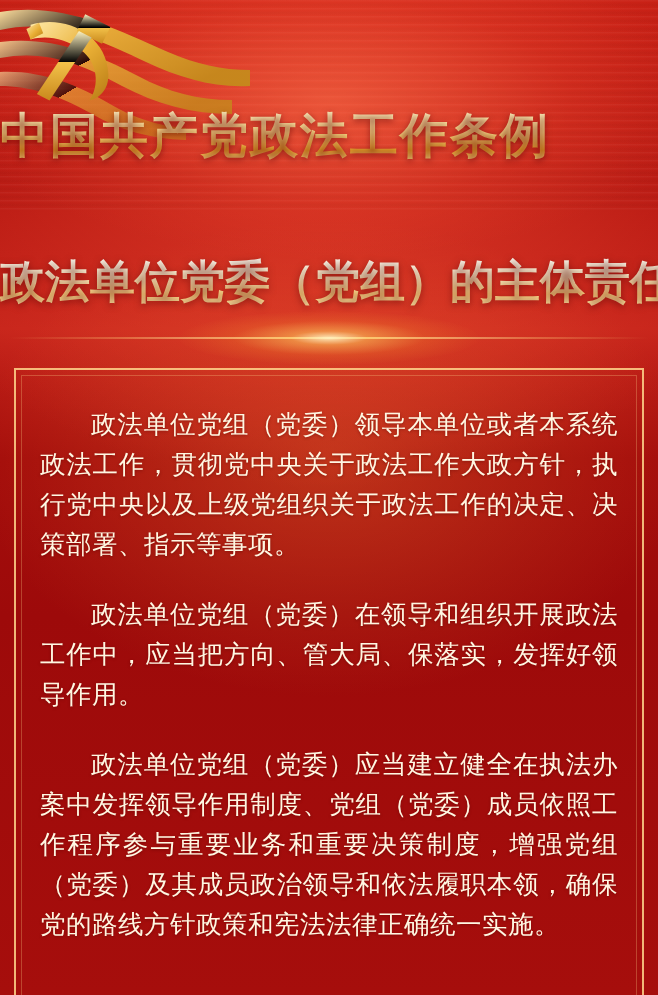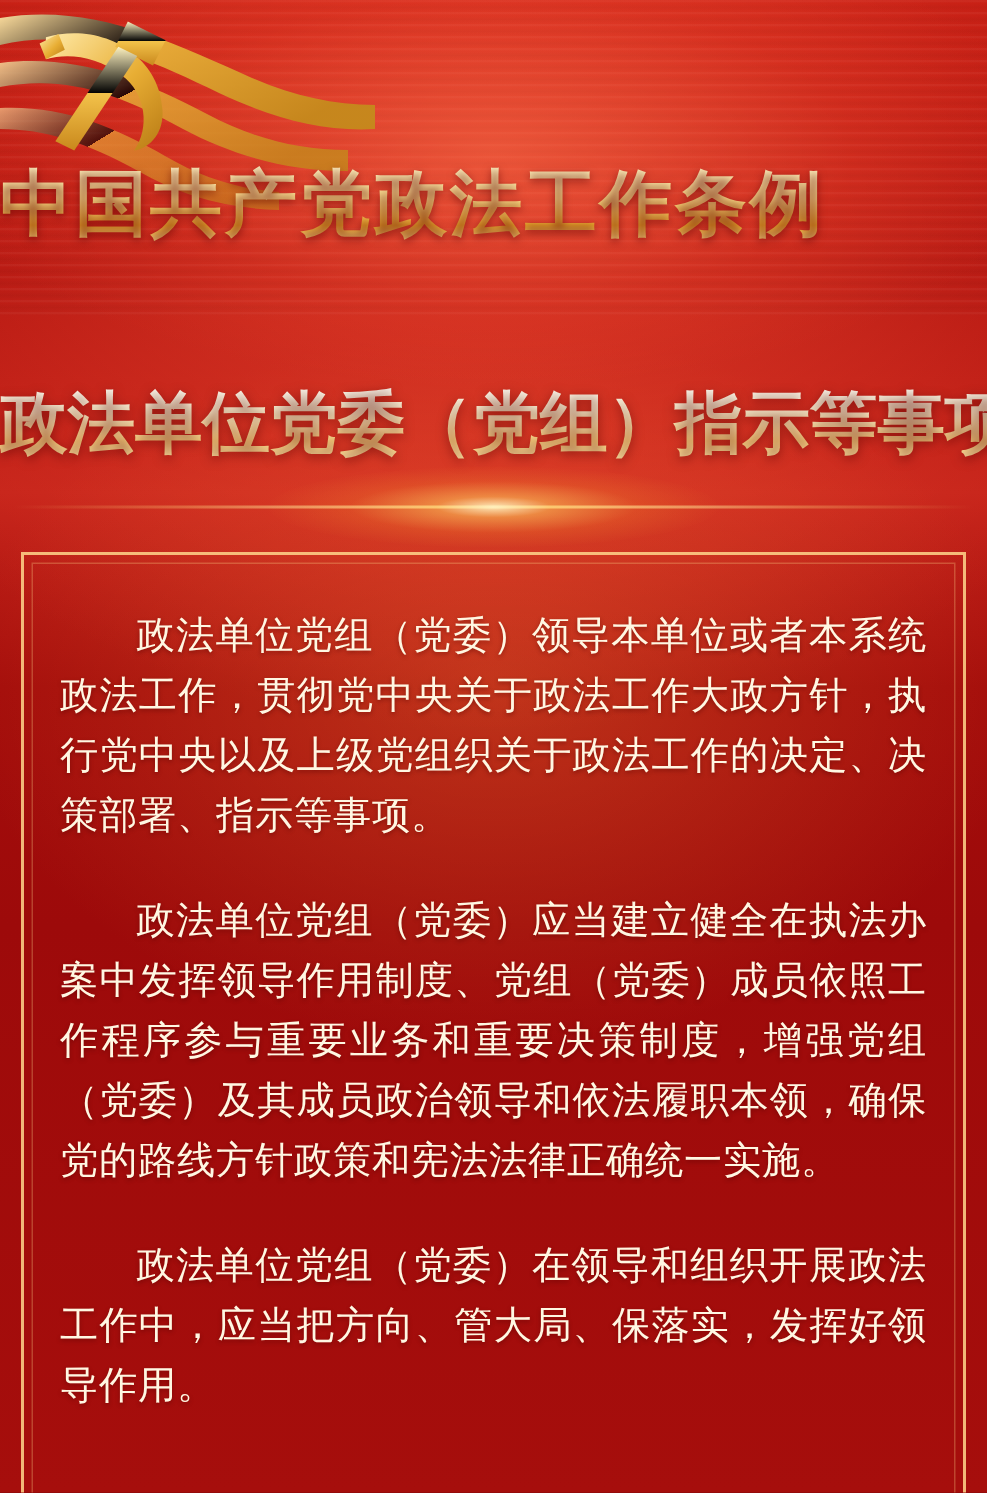--- a/index.html
+++ b/index.html
@@ -207,26 +207,26 @@
         <path d="M8,20 L20,14 L24,24 L12,30 Z" fill="url(#gold2)"></path>
 
         <path d="M64,6 L88,18 L80,34 L56,22 Z" fill="url(#gold)"></path>
 
         <path d="M58,22 L70,28 L30,88 L18,82 Z" fill="url(#gold)"></path>
       </g>
     </svg>
   </div>
 
   <div class="title-main">中国共产党政法工作条例</div>
-  <div class="title-sub">政法单位党委（党组）指示等事项</div>
+  <div class="title-sub">政法单位党委（党组）的主体责任</div>
 
   <div class="divider">
     <div class="line"></div>
     <div class="burst"></div>
   </div>
 
   <div class="panel">
     <p class="para">政法单位党组（党委）领导本单位或者本系统政法工作，贯彻党中央关于政法工作大政方针，执行党中央以及上级党组织关于政法工作的决定、决策部署、指示等事项。</p>
+    <p class="para">政法单位党组（党委）在领导和组织开展政法工作中，应当把方向、管大局、保落实，发挥好领导作用。</p>
     <p class="para">政法单位党组（党委）应当建立健全在执法办案中发挥领导作用制度、党组（党委）成员依照工作程序参与重要业务和重要决策制度，增强党组（党委）及其成员政治领导和依法履职本领，确保党的路线方针政策和宪法法律正确统一实施。</p>
-    <p class="para">政法单位党组（党委）在领导和组织开展政法工作中，应当把方向、管大局、保落实，发挥好领导作用。</p>
   </div>
 
 </div>
 
 </body></html>

